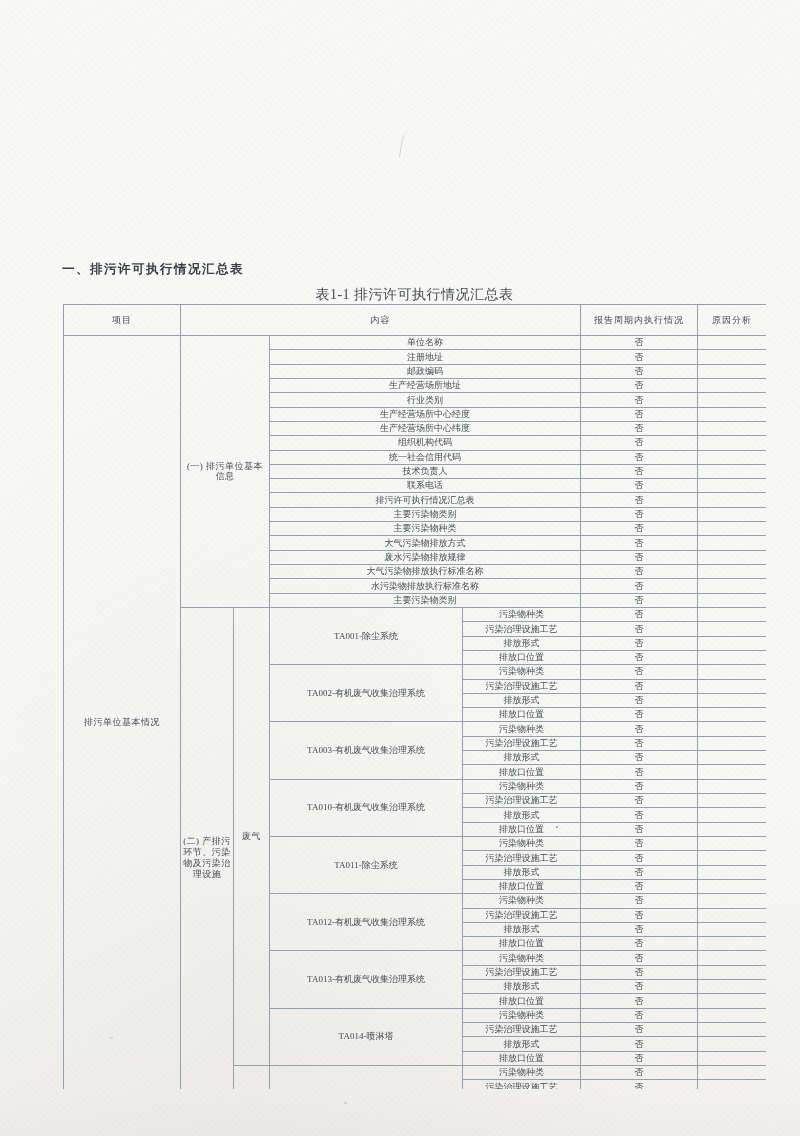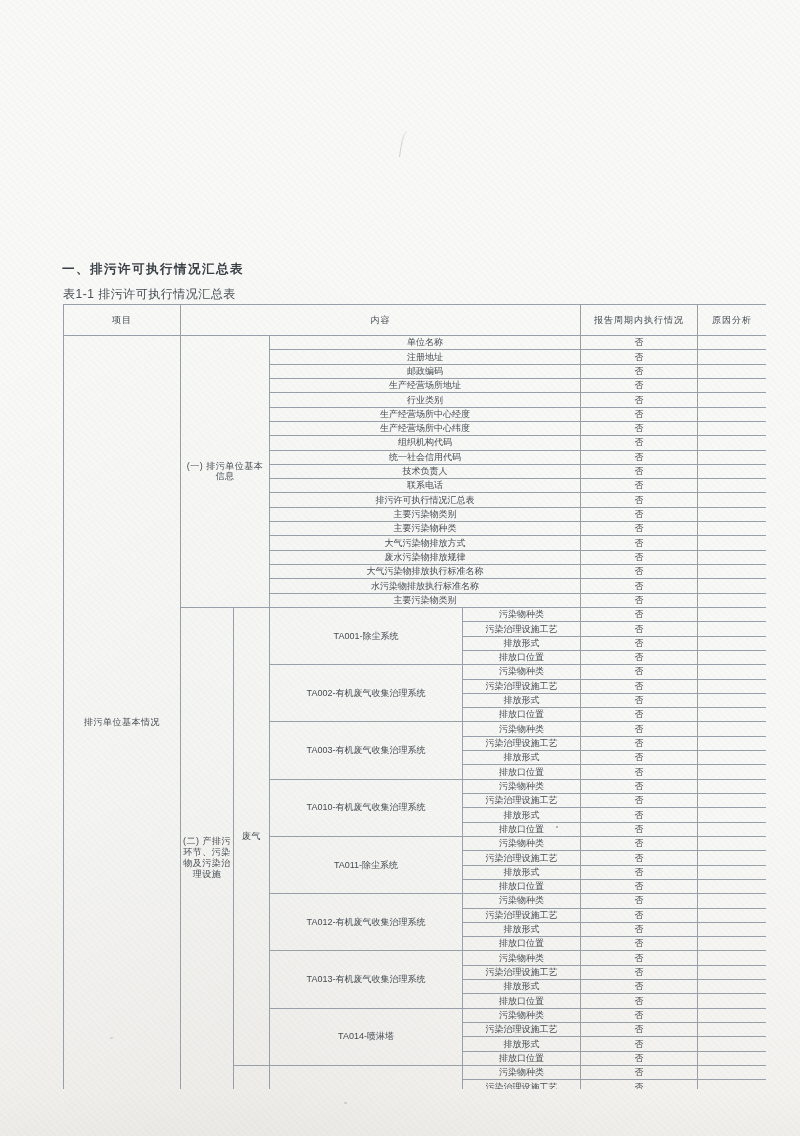--- a/index.html
+++ b/index.html
@@ -1,36 +1,36 @@
 <!DOCTYPE html>
 <html><head>
 <meta charset="utf-8">
 <style>
   html,body{margin:0;padding:0;background:#e8e8e6;}
   .page{
     position:relative;width:800px;height:1136px;margin:0 auto;overflow:hidden;
     background:linear-gradient(180deg,#f9f9f8 0%,#f8f8f6 70%,#f3f2ef 96%,#efeeea 100%);
-    font-family:Liberation Sans, sans-serif;
+    font-family:Liberation Serif, serif;
     color:#454b52;
   }
   
   .page::before{
     content:"";position:absolute;inset:0;pointer-events:none;
     background:
       repeating-linear-gradient(47deg,rgba(120,118,108,0.018) 0 2px,rgba(255,255,255,0) 2px 5px),
       repeating-linear-gradient(-33deg,rgba(100,100,95,0.014) 0 1px,rgba(255,255,255,0) 1px 4px),
       radial-gradient(ellipse at 30% 90%,rgba(90,90,80,0.04),rgba(0,0,0,0) 55%);
   }
   .doc-heading{
     position:absolute;left:62px;top:261px;
     font-size:12.5px;font-weight:bold;letter-spacing:1.5px;color:#3a4046;
   }
   .table-caption{
-    position:absolute;left:63px;top:286px;width:703px;text-align:left;
-    font-size:12px;letter-spacing:0.5px;color:#464c53;
+    position:absolute;left:63px;top:286px;width:703px;text-align:center;
+    font-size:14px;letter-spacing:0.5px;color:#464c53;
   }
   .table-wrap{
     position:absolute;left:63px;top:304px;width:703px;height:785px;overflow:hidden;
   }
   table.summary{
     border-collapse:collapse;table-layout:fixed;width:703px;
   }
   table.summary td{
     border:1px solid #97a0a8;
     padding:0 2px;text-align:center;vertical-align:middle;

